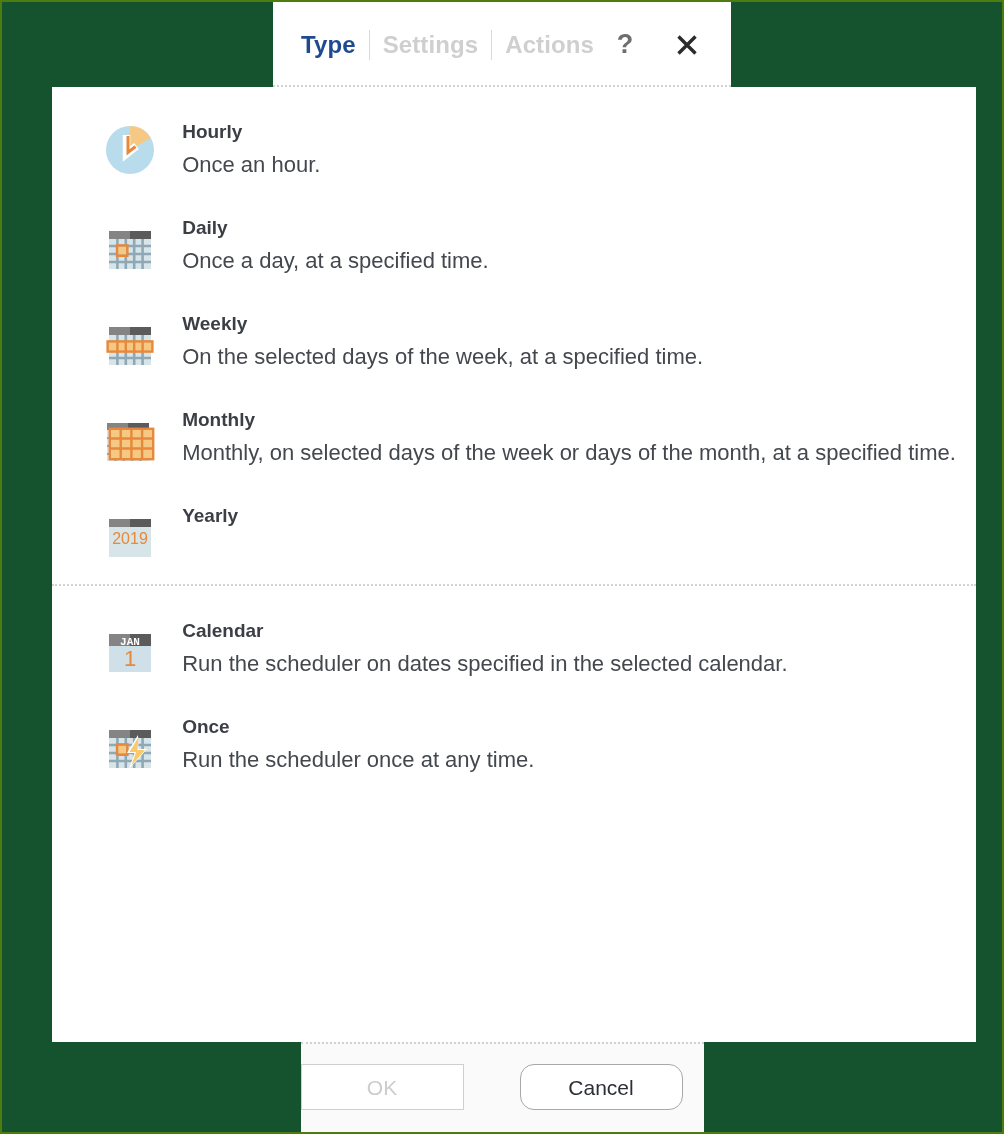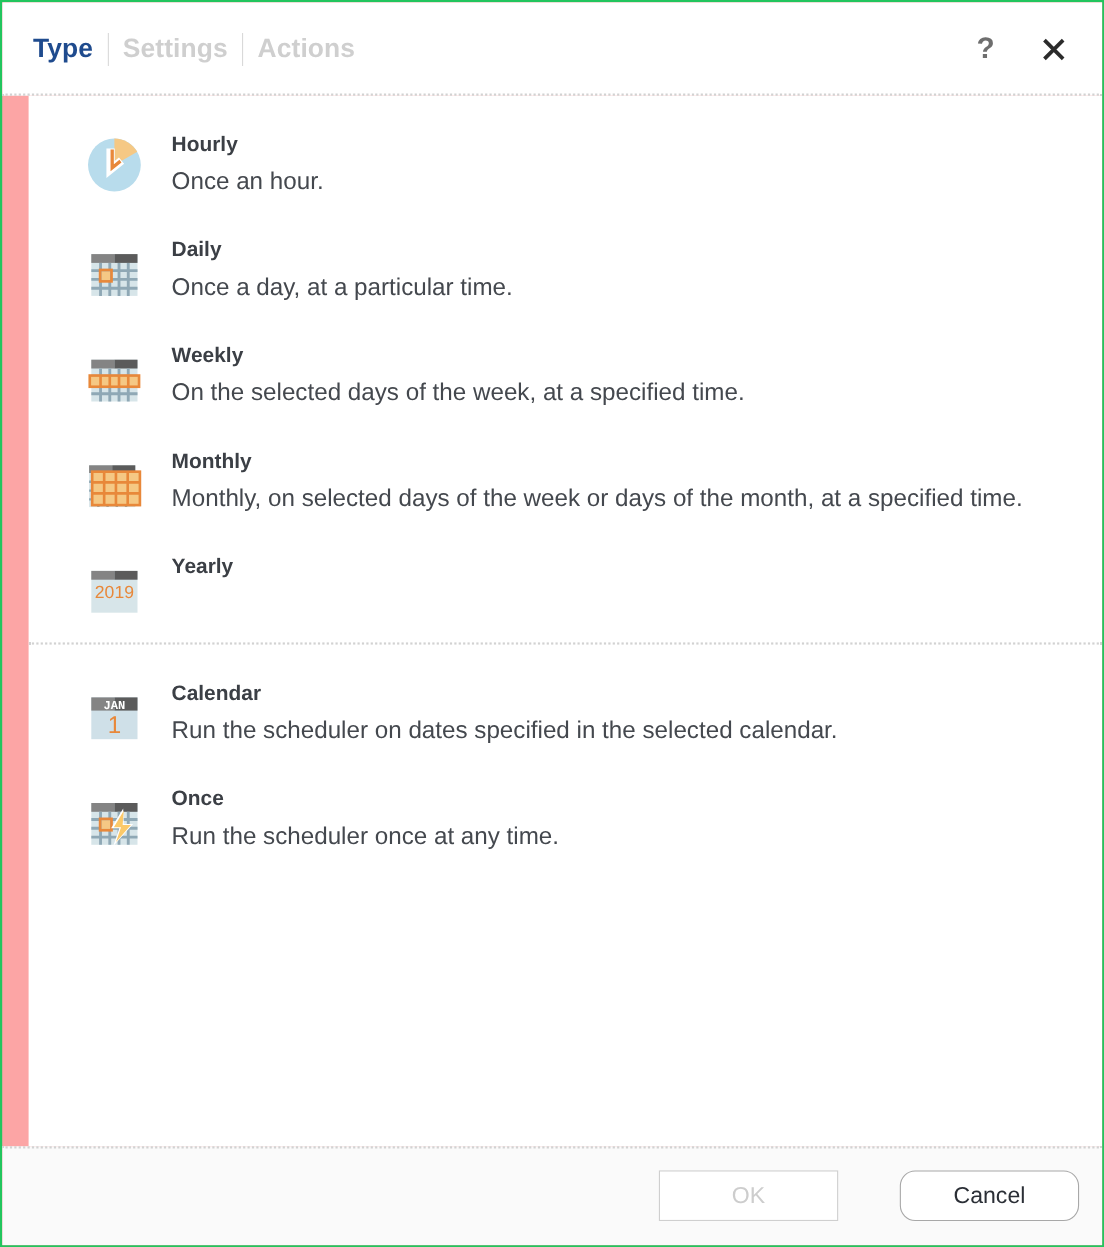--- a/index.html
+++ b/index.html
@@ -10,25 +10,26 @@
   body {
     font-family: "Liberation Sans", sans-serif;
     -webkit-font-smoothing: antialiased;
   }
 
   .dialog {
     position: relative;
     width: 1004px;
     height: 1134px;
     box-sizing: border-box;
-    background: #fca5a5;
-    border: 2px solid #22c55e;
+    background: #14532d;
+    border: 2px solid #4d7c0f;
     display: flex;
     flex-direction: column;
     overflow: hidden;
+    align-items: center;
   }
 
   
   .dialog-header {
     position: relative;
     height: 85px;
     flex: 0 0 85px;
     display: flex;
     align-items: center;
     padding: 0 22px 0 28px;
@@ -236,21 +237,21 @@
             <g stroke="#8fa8b5" stroke-width="2.6">
               <path d="M4 25 H46 M4 33 H46 M4 41 H46"></path>
               <path d="M12.4 18 V48 M20.8 18 V48 M29.2 18 V48 M37.6 18 V48"></path>
             </g>
             <rect x="13.2" y="25.6" width="8" height="8" fill="#f5c884"></rect>
             <rect x="12" y="24.4" width="10.4" height="10.4" fill="none" stroke="#e8883a" stroke-width="2.4"></rect>
           </svg>
         </div>
         <div class="option-text">
           <div class="option-title">Daily</div>
-          <div class="option-desc">Once a day, at a particular time.</div>
+          <div class="option-desc">Once a day, at a specified time.</div>
         </div>
       </div>
 
       <div class="option">
         <div class="option-icon">
           <svg viewBox="0 0 50 50" width="50" height="50">
             <rect x="4" y="10" width="42" height="38" fill="#d7e5e9"></rect>
             <rect x="4" y="10" width="21" height="8" fill="#848484"></rect>
             <rect x="25" y="10" width="21" height="8" fill="#5b5b5b"></rect>
             <g stroke="#8fa8b5" stroke-width="2.6">

